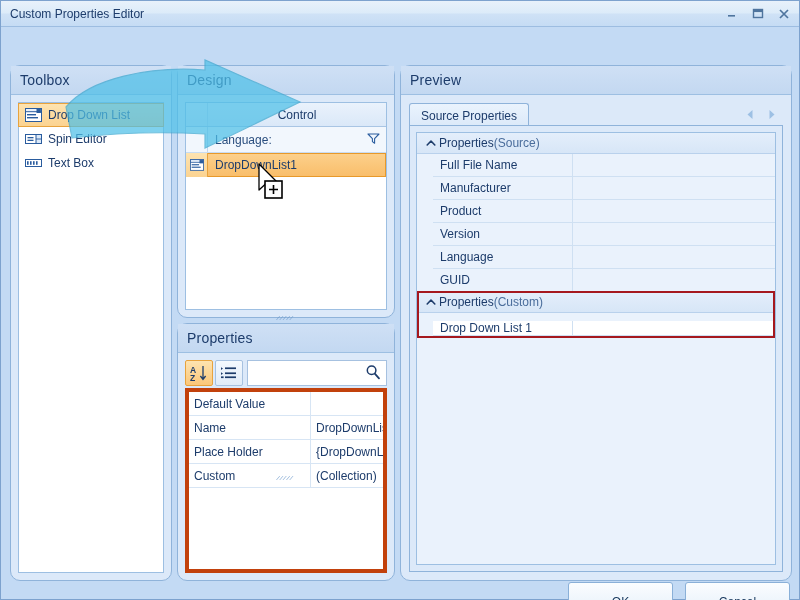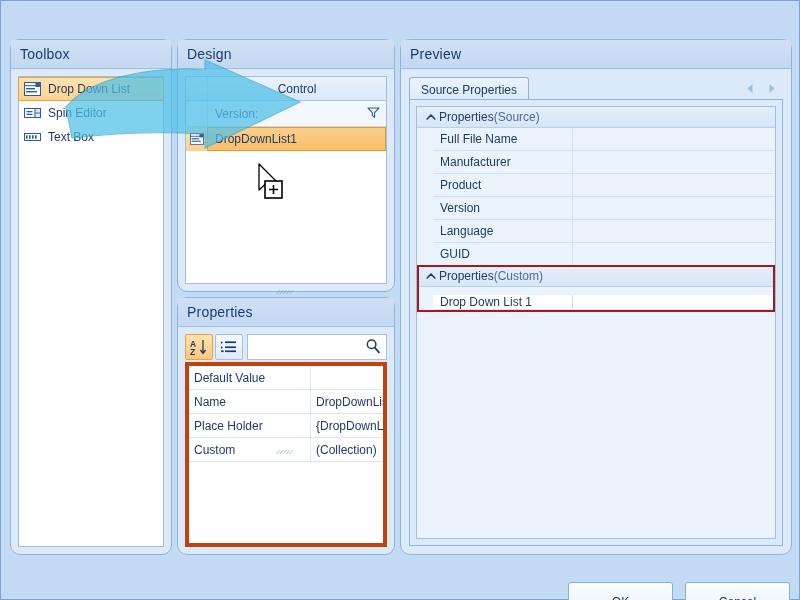--- a/index.html
+++ b/index.html
@@ -60,20 +60,21 @@
   #toolbox { left:9px; top:38px; width:162px; height:516px; }
   #design  { left:176px; top:38px; width:218px; height:253px; }
   #props   { left:176px; top:296px; width:218px; height:258px; }
   #preview { left:399px; top:38px; width:392px; height:516px; }
 
   
   #toolbox-list {
     position:absolute; left:7px; top:36px; right:7px; bottom:7px;
     background:#ffffff;
     border:1px solid #9dbfe2;
+    text-align:center;
   }
   .tool-item {
     height:24px; display:flex; align-items:center;
     padding-left:5px; font-size:12px; color:#1d3c6b;
   }
   .tool-item.selected {
     background:linear-gradient(to bottom,#fde3b0 0%,#fbd391 100%);
     border:1px solid #e8a33d;
     margin:0 -1px;
   }
@@ -216,20 +217,39 @@
   #btn-cancel { right:0px; }
 
   
   #overlay { position:absolute; left:0; top:0; width:800px; height:600px; pointer-events:none; }
 </style>
 </head>
 <body>
 
 <div id="window">
 
+  <div id="titlebar">
+    <div id="title-text">Custom Properties Editor</div>
+    <div class="wbtn">
+      <svg width="11" height="11" viewBox="0 0 11 11">
+          <rect x="2" y="7" width="7" height="1.6" fill="#4f759e"></rect>
+        </svg>
+    </div>
+    <div class="wbtn">
+      <svg width="12" height="11" viewBox="0 0 12 11">
+          <rect x="1.5" y="1.5" width="9" height="8" fill="none" stroke="#4f759e" stroke-width="1.4"></rect>
+          <rect x="1.5" y="1.5" width="9" height="2.6" fill="#4f759e"></rect>
+        </svg>
+    </div>
+    <div class="wbtn">
+      <svg width="12" height="12" viewBox="0 0 12 12">
+          <path d="M2 2 L10 10 M10 2 L2 10" stroke="#4f759e" stroke-width="1.7" fill="none"></path>
+        </svg>
+    </div>
+  </div>
 
   <div id="client">
 
     <div class="group" id="toolbox">
       <div class="ghead">Toolbox</div>
       <div id="toolbox-list">
 
         <div class="tool-item selected">
           <span class="ticon">
             <svg width="17" height="14" viewBox="0 0 17 14">
@@ -277,21 +297,21 @@
       <div id="design-grid">
 
         <div class="dg-header">
           <div class="dg-ind"></div>
           <div class="dg-col">Control</div>
         </div>
 
         <div class="dg-filter">
           <div class="dg-ind"></div>
           <div class="fcell">
-            <span>Version:</span>
+            <span>Language:</span>
             <span>
               <svg width="13" height="13" viewBox="0 0 13 13">
                 <path d="M1 2 H12 L7.6 6.7 V11.2 L5.4 9.6 V6.7 Z" fill="none" stroke="#2a5c9e" stroke-width="1.1" stroke-linejoin="round"></path>
               </svg>
             </span>
           </div>
         </div>
 
         <div class="dg-row selected">
           <div class="dg-ind">

